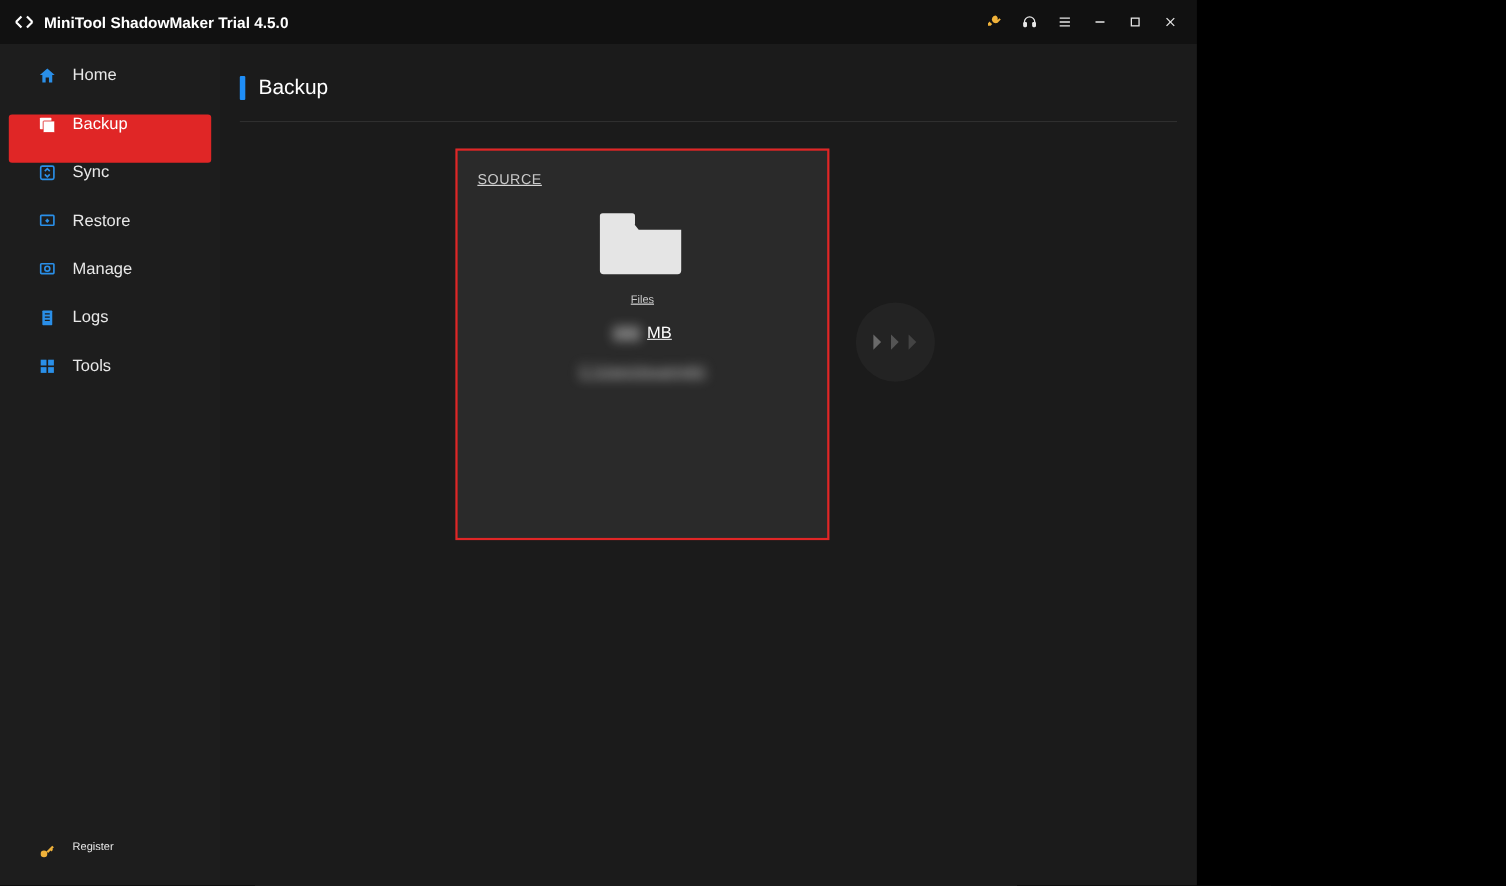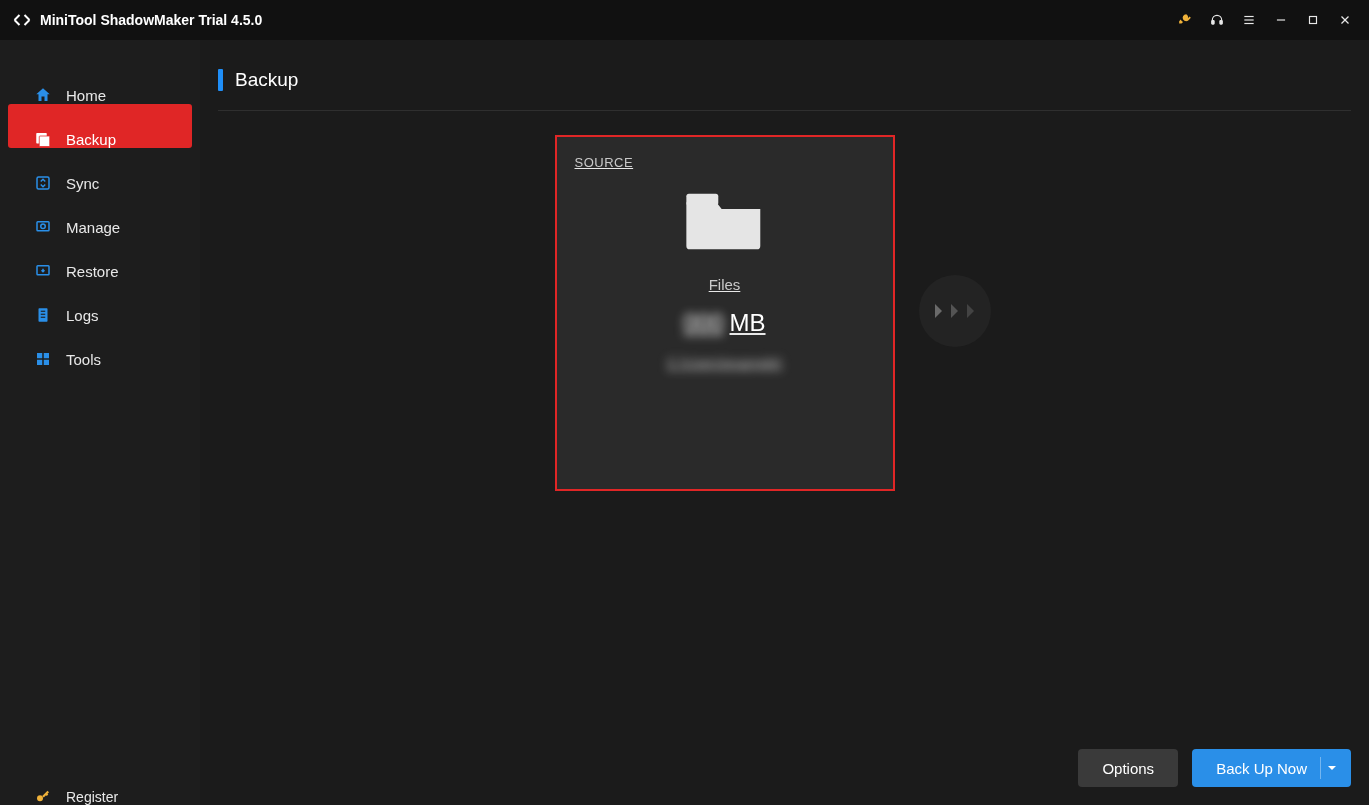--- a/index.html
+++ b/index.html
@@ -13,49 +13,49 @@
     --text-sub:#b6b6b6;
     --btn-blue:#2a8fe8;
     --btn-gray:#3a3a3a;
     --card:#2a2a2a;
     --card-border:#e02626;
     --arrow-bg:#232323;
     --divider:#2f2f2f;
   }
   *{box-sizing:border-box;font-family:"Segoe UI",Arial,Helvetica,sans-serif;}
   html,body{margin:0;padding:0;background:#000;color:var(--text);width:1369px;height:805px;overflow:hidden;}
-  .app{width:1369px;height:805px;background:var(--bg);display:flex;flex-direction:column;}
+  .app{width:1088px;height:805px;background:var(--bg);display:flex;flex-direction:column;}
   
   .titlebar{height:40px;display:flex;align-items:center;padding:0 8px 0 12px;background:var(--bg);}
   .titlebar .title-text{font-size:14px;font-weight:600;color:#ffffff;}
   .titlebar .title-spacer{flex:1;}
   .titlebar .win-btn{width:32px;height:32px;display:flex;align-items:center;justify-content:center;color:#e8e8e8;cursor:pointer;}
   .titlebar .win-btn svg{width:14px;height:14px;}
   .titlebar .win-btn.key svg{color:#f0b23a;}
   .app-icon{width:20px;height:20px;margin-right:8px;color:#fff;display:flex;align-items:center;justify-content:center;}
   
   .body{flex:1;display:flex;min-height:0;}
   .sidebar{width:200px;background:var(--sidebar);display:flex;flex-direction:column;padding-top:20px;}
-  .sb-item{height:44px;display:flex;align-items:flex-end;gap:14px;padding:0 16px 0 34px;color:var(--text);cursor:pointer;font-size:15px;}
+  .sb-item{height:44px;display:flex;align-items:flex-start;gap:14px;padding:0 16px 0 34px;color:var(--text);cursor:pointer;font-size:15px;}
   .sb-item svg{width:18px;height:18px;flex:none;}
   .sb-item.active{background:var(--sidebar-active);color:#fff;border-radius:3px;margin:0 8px;padding-left:26px;}
   .sb-spacer{flex:1;}
-  .sb-bottom .sb-item{height:40px;font-size:14px;}
+  .sb-bottom .sb-item{height:40px;font-size:10px;}
   .content{flex:1;background:var(--panel);display:flex;flex-direction:column;min-width:0;position:relative;}
   .page-header{display:flex;align-items:center;height:60px;padding:0 18px;margin:10px 0 0 0;}
   .page-header .bar{width:5px;height:22px;background:var(--accent-blue);margin-right:12px;border-radius:1px;}
   .page-header .title{font-size:19px;color:#fff;}
   .page-divider{height:1px;background:var(--divider);margin:0 18px 24px 18px;}
   .cards{display:flex;align-items:flex-start;justify-content:center;gap:0;padding:0 18px;}
   .card{width:340px;height:356px;background:var(--card);border:2px solid var(--card-border);display:flex;flex-direction:column;align-items:center;cursor:pointer;text-decoration:underline;}
   .card .cap{align-self:flex-start;padding:18px 18px 0 18px;font-size:13px;letter-spacing:0.5px;color:var(--text-dim);}
   .card .folder{margin-top:14px;color:#e5e5e5;}
   .card .folder svg{width:84px;height:70px;}
-  .card .line1{margin-top:18px;font-size:15px;color:var(--text-dim);}
-  .card .line2{margin-top:16px;font-size:24px;color:#ffffff;display:flex;align-items:flex-start;gap:6px;}
+  .card .line1{margin-top:8px;font-size:10px;color:var(--text-dim);}
+  .card .line2{margin-top:16px;font-size:15px;color:#ffffff;display:flex;align-items:flex-start;gap:6px;}
   .card .line3{margin-top:18px;font-size:14px;color:var(--text-sub);}
   .blur{filter:blur(5px);user-select:none;}
   .arrow-wrap{width:120px;display:flex;align-items:center;justify-content:center;}
   .arrow-circle{margin-top:140px;width:72px;height:72px;border-radius:50%;background:var(--arrow-bg);display:flex;align-items:center;justify-content:center;gap:2px;color:#6a6a6a;}
   .arrow-circle svg{width:14px;height:16px;opacity:1;}
   .arrow-circle svg:nth-child(2){opacity:0.7;}
   .arrow-circle svg:nth-child(3){opacity:0.45;}
   .footer{position:absolute;right:18px;bottom:18px;display:flex;gap:14px;}
   .btn{height:38px;border:none;border-radius:4px;font-size:15px;color:#fff;display:flex;align-items:center;justify-content:center;cursor:pointer;padding:0 24px;}
   .btn-gray{background:var(--btn-gray);}
@@ -132,30 +132,30 @@
       <div class="sb-item">
         <svg viewBox="0 0 24 24" fill="none" stroke="#2a8fe8" stroke-width="2">
             <rect x="4" y="4" width="16" height="16" rx="2"></rect>
             <path d="M9 10l3-3 3 3M15 14l-3 3-3-3" stroke="#2a8fe8"></path>
           </svg>
         <span>Sync</span>
       </div>
       <div class="sb-item">
         <svg viewBox="0 0 24 24" fill="none" stroke="#2a8fe8" stroke-width="2">
             <rect x="4" y="5" width="16" height="12" rx="1"></rect>
-            <circle cx="12" cy="11" r="3"></circle>
-          </svg>
-        <span>Manage</span>
+            <path d="M12 9v4M10 11l2 2 2-2"></path>
+          </svg>
+        <span>Restore</span>
       </div>
       <div class="sb-item">
         <svg viewBox="0 0 24 24" fill="none" stroke="#2a8fe8" stroke-width="2">
             <rect x="4" y="5" width="16" height="12" rx="1"></rect>
-            <path d="M12 9v4M10 11l2 2 2-2"></path>
-          </svg>
-        <span>Restore</span>
+            <circle cx="12" cy="11" r="3"></circle>
+          </svg>
+        <span>Manage</span>
       </div>
       <div class="sb-item">
         <svg viewBox="0 0 24 24" fill="#2a8fe8">
             <rect x="6" y="3" width="12" height="18" rx="1"></rect>
             <line x1="9" y1="7" x2="15" y2="7" stroke="#1d1d1d" stroke-width="1.5"></line>
             <line x1="9" y1="11" x2="15" y2="11" stroke="#1d1d1d" stroke-width="1.5"></line>
             <line x1="9" y1="15" x2="15" y2="15" stroke="#1d1d1d" stroke-width="1.5"></line>
           </svg>
         <span>Logs</span>
       </div>
@@ -214,26 +214,15 @@
                 <path d="M1 1l7 7-7 7z"></path>
               </svg>
             <svg viewBox="0 0 10 16" fill="currentColor">
                 <path d="M1 1l7 7-7 7z"></path>
               </svg>
           </div>
         </div>
 
       </div>
 
-      <div class="footer">
-        <button class="btn btn-gray">Options</button>
-        <button class="btn btn-blue">
-          <span>Back Up Now</span>
-          <span class="caret">
-            <svg width="10" height="10" viewBox="0 0 10 10" fill="#fff">
-                <path d="M1 3l4 4 4-4z"></path>
-              </svg>
-          </span>
-        </button>
-      </div>
     </div>
   </div>
 </div>
 
 </body></html>

